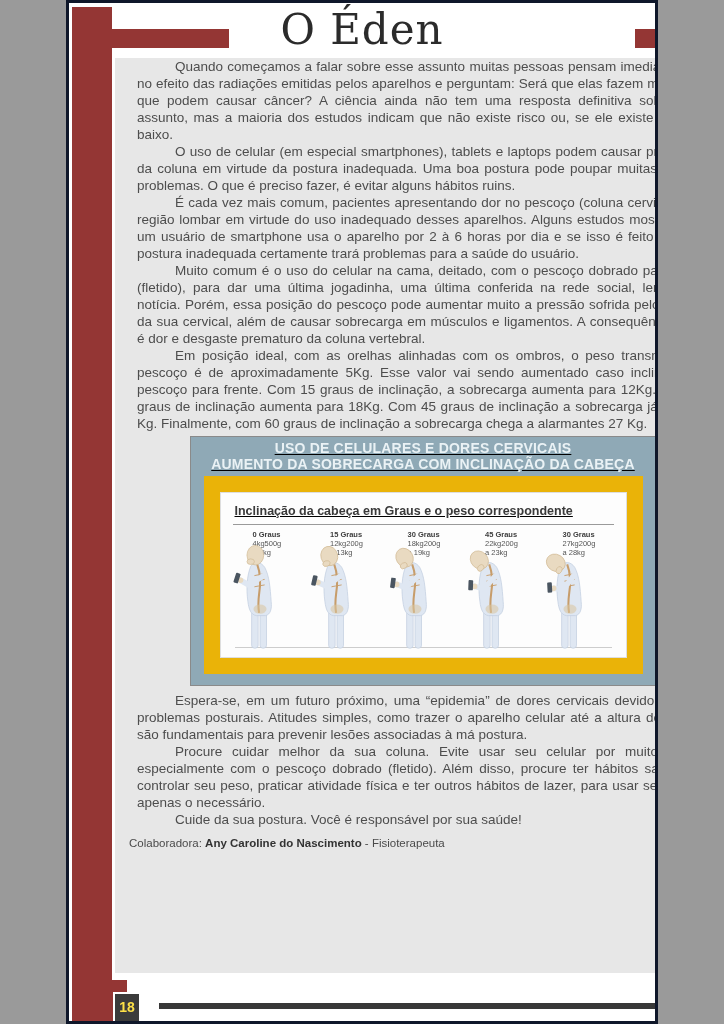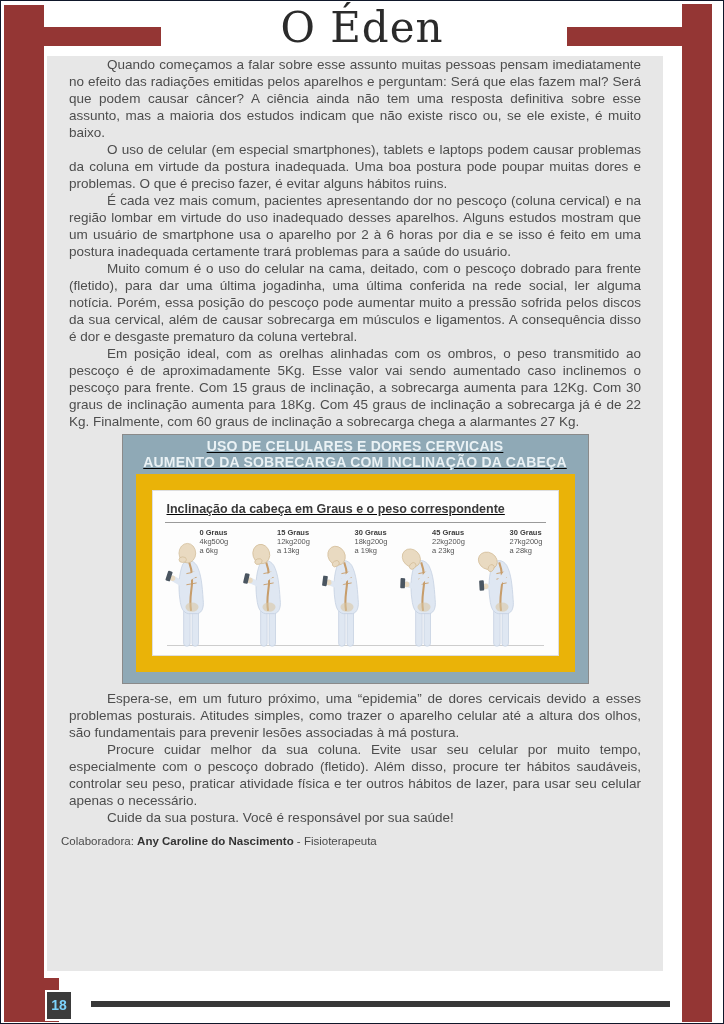--- a/index.html
+++ b/index.html
@@ -1,17 +1,17 @@
 <!DOCTYPE html>
 <html><head>
 <meta charset="utf-8">
 <style>
   html,body{margin:0;padding:0;background:#9a9a9a;}
-  .page{position:relative;width:724px;height:1024px;background:#ffffff;
-        border:1px solid #0f172a;box-sizing:border-box;overflow:hidden;
+  .page{position:relative;width:592px;height:1024px;background:#ffffff;
+        border:3px solid #0f172a;box-sizing:border-box;overflow:hidden;
         font-family:"Liberation Sans",sans-serif;margin:0 auto;}
   
   .bar{position:absolute;background:#943634;}
   .bar-left{left:3px;top:4px;width:40px;height:1017px;}
   .bar-left-foot{left:3px;top:977px;width:55px;height:44px;}
   .bar-top-left{left:3px;top:26px;width:157px;height:19px;}
   .bar-right{left:681px;top:3px;width:30px;height:1018px;}
   .bar-top-right{left:566px;top:26px;width:145px;height:19px;}
   
   .masthead{position:absolute;top:2px;left:0;right:0;text-align:center;
@@ -29,41 +29,41 @@
   .infographic{width:467px;margin:4px auto 6px;border:1px solid #8a8a8a;
                background:#8fa9b6;box-sizing:border-box;text-decoration:underline;}
   .info-header{padding:3px 4px 4px;text-align:center;color:#eaf2f5;font-weight:bold;
                font-size:14px;line-height:16px;letter-spacing:.2px;}
   .info-frame{margin:0 13px 11px;background:#eab308;padding:16px;}
   .info-white{background:#fdfdfd;border:1px solid #dedede;padding:8px 12px 4px;}
   .info-title{font-size:12.5px;font-weight:bold;color:#3a3a3a;
               padding:3px 2px 6px;border-bottom:1px solid #9a9a9a;}
   .figures-row{display:flex;justify-content:space-between;padding:4px 0 0;}
   .fig{position:relative;width:71px;height:122px;}
-  .fig-label{position:absolute;top:1px;left:35px;font-size:7.5px;line-height:9px;
+  .fig-label{position:absolute;top:1px;left:20px;font-size:7.5px;line-height:9px;
              color:#555555;white-space:nowrap;}
   .fig-deg{font-weight:bold;color:#3d3d3d;}
   .fig-svg{position:absolute;left:-1px;bottom:1px;width:56px;height:106px;}
   .ground{height:1px;background:#cdcdcd;margin:-4px 2px 5px;}
   
   .bodyfill rect,.bodyfill path{fill:#dfe7f2;stroke:#c2cfe0;stroke-width:.8;}
   .spine,.rib{stroke:#c79d6b;fill:none;}
   .spine{stroke-width:2.2;}
   .rib{stroke-width:1;}
   .pelvis{fill:#d9c49e;opacity:.55;}
   .arm{stroke:#dfe7f2;stroke-width:6;stroke-linecap:round;fill:none;}
   .hand{fill:#e9dac1;}
   .phone{fill:#4a5560;}
   .skull,.jaw{fill:#e9dac1;stroke:#d3bd98;stroke-width:.8;}
   
   .byline{margin:9px 0 0;padding:0 14px;font-size:11.5px;color:#4a4a4a;}
   .byline .name{font-weight:bold;color:#333333;}
   .bottom-rule{position:absolute;left:90px;top:1000px;width:579px;height:6px;background:#383838;}
   .page-num{position:absolute;left:44px;top:989px;width:28px;height:31px;box-sizing:border-box;
-            border:2px solid #ffffff;background:#3b3b3b;color:#7dd3fc;font-size:14px;
+            border:2px solid #ffffff;background:#3b3b3b;color:#fde047;font-size:14px;
             font-weight:bold;text-align:center;line-height:27px;}
 </style>
 </head>
 <body>
 
 <div class="page">
 
   <div class="bar bar-left"></div>
   <div class="bar bar-left-foot"></div>
   <div class="bar bar-top-left"></div>

